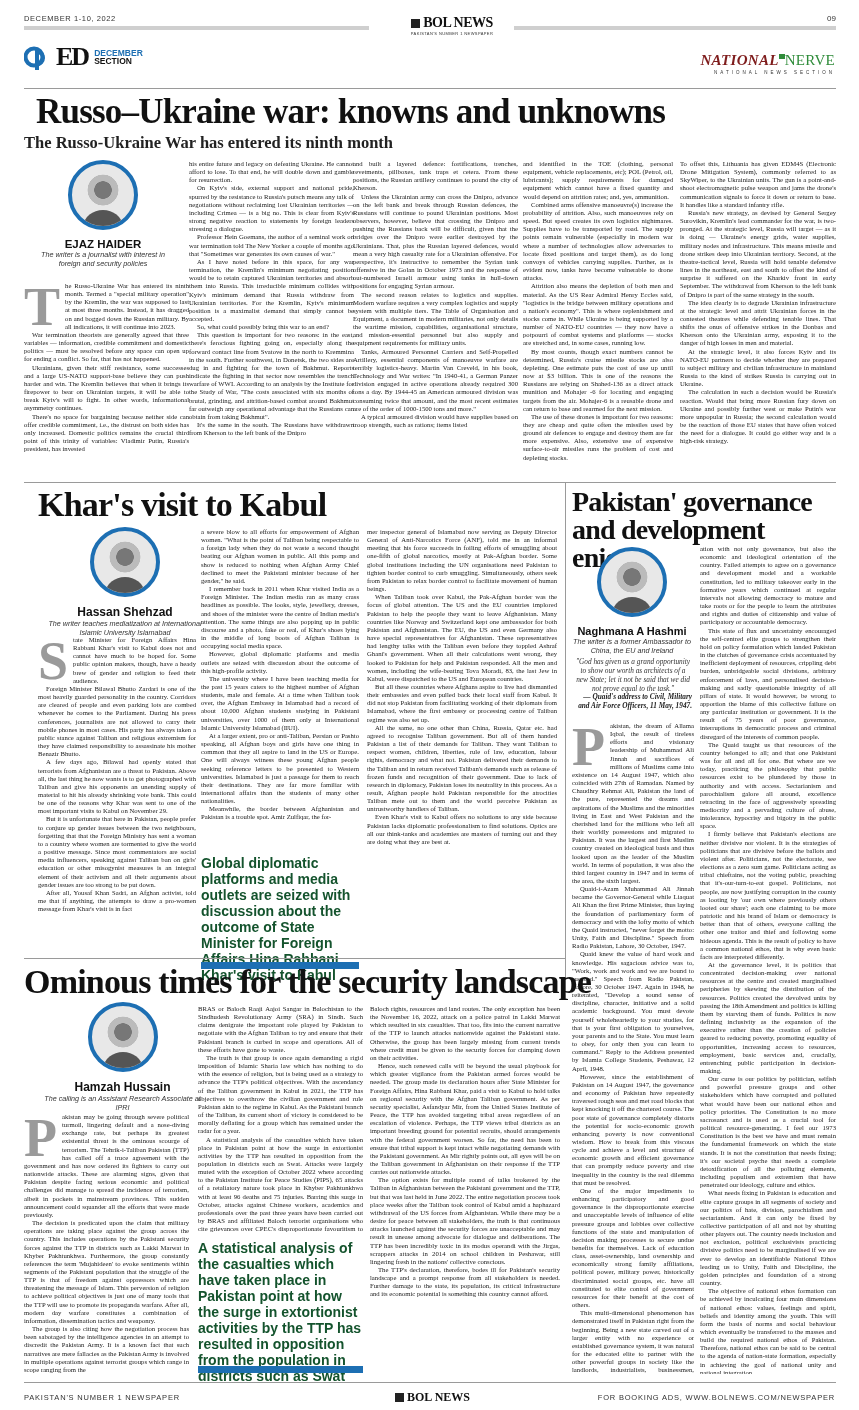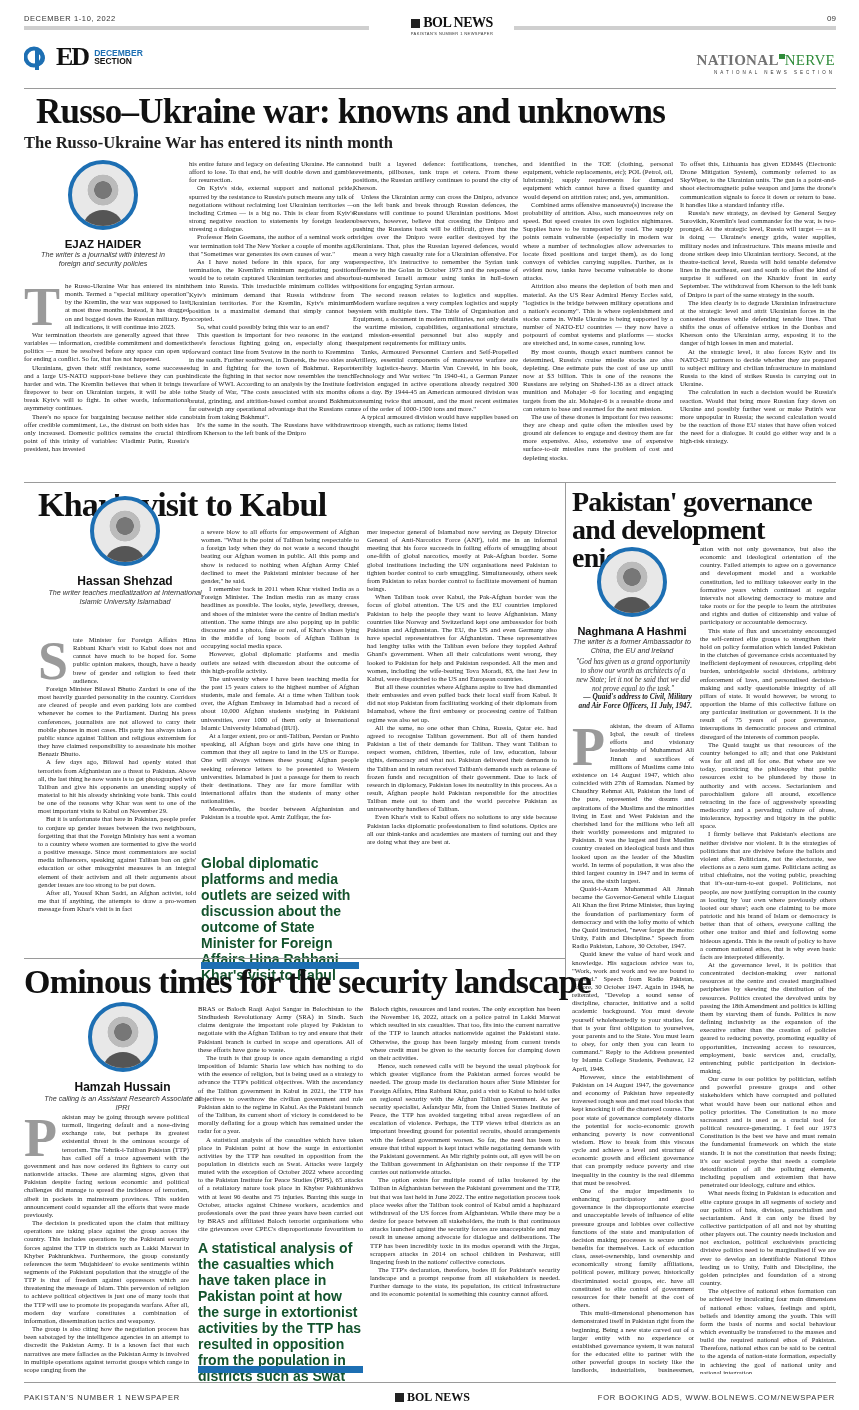--- a/index.html
+++ b/index.html
@@ -18,21 +18,21 @@
 
   .ed-logo { position: absolute; left: 24px; top: 44px; display: flex; align-items: center; gap: 6px; }
   .ed-mark { width: 26px; height: 26px; position: relative; }
   .ed-letters { font: bold 26px "Liberation Serif", serif; color: #111; line-height: 1; letter-spacing: -2px; }
   .ed-label { font: 600 8.5px "Liberation Sans", sans-serif; line-height: 1; }
   .ed-label .a { color: #1d6fb3; display: block; }
   .ed-label .b { color: #111; display: block; }
 
   .nn-logo { position: absolute; right: 24px; top: 52px; text-align: right; }
   .nn-title { font: bold 15px "Liberation Serif", serif; letter-spacing: 0.3px; }
-  .nn-title .n1 { color: #737373; }
+  .nn-title .n1 { color: #7f1d1d; font-style: italic; }
   .nn-title .n2 { color: #2f8c3a; font-weight: normal; }
   .nn-sub { font: 4.5px "Liberation Sans", sans-serif; letter-spacing: 3px; color: #333; margin-top: 1px; }
 
   .rule { position: absolute; height: 1px; background: #9a9a9a; }
   .vrule { position: absolute; width: 1px; background: #9a9a9a; }
 
   .headline { position: absolute; font-family: "Liberation Serif", serif; font-weight: bold; color: #111; letter-spacing: -0.8px; line-height: 1; }
   .subhead { position: absolute; font-family: "Liberation Serif", serif; color: #222; }
 
   .author { position: absolute; text-align: center; }
@@ -142,21 +142,21 @@
     <p>The calculation in such a decision would be Russia's reaction. Would that bring more Russian fury down on Ukraine and possibly further west or make Putin's war more unpopular in Russia; the second calculation would be the reaction of those EU states that have often voiced the need for a dialogue. It could go either way and is a high-risk strategy.</p>
   </div>
 </section>
 
 <div class="rule" style="left:24px;top:482px;width:812px;"></div>
 <div class="vrule" style="left:565px;top:482px;height:498px;"></div>
 
 <section>
   <h1 class="headline" style="left:38px;top:488px;font-size:34px;">Khar's visit to Kabul</h1>
 
-  <div class="author" style="left:40px;top:496px;width:170px;text-align:center;">
+  <div class="author" style="left:40px;top:527px;width:170px;text-align:center;">
     <div class="avatar"></div>
     <div class="author-name" style="font-size:12px;">Hassan Shehzad</div>
     <div class="author-bio">The writer teaches mediatization at International Islamic University Islamabad</div>
   </div>
 
   <div class="col" style="left:38px;top:636px;width:158px;height:340px;">
     <span class="dropcap">S</span>
     <p class="first">tate Minister for Foreign Affairs Hina Rabbani Khar's visit to Kabul does not and cannot have much to be hoped for. Some public opinion makers, though, have a heady brew of gender and religion to feed their audience.</p>
     <p>Foreign Minister Bilawal Bhutto Zardari is one of the most heavily guarded personality in the country. Corridors are cleared of people and even parking lots are combed whenever he comes to the Parliament. During his press conferences, journalists are not allowed to carry their mobile phones in most cases. His party has always taken a public stance against Taliban and religious extremism for they have claimed responsibility to assassinate his mother Benazir Bhutto.</p>
     <p>A few days ago, Bilawal had openly stated that terrorists from Afghanistan are a threat to Pakistan. Above all, the last thing he now wants is to get photographed with Taliban and give his opponents an unending supply of material to hit his already shrinking vote bank. This could be one of the reasons why Khar was sent to one of the most important visits to Kabul on November 29.</p>
@@ -184,21 +184,21 @@
 
 <section>
   <h1 class="headline" style="left:572px;top:488px;width:270px;font-size:28px;line-height:28px;">Pakistan' governance and development enigma</h1>
 
   <div class="author" style="left:572px;top:547px;width:120px;">
     <div class="avatar"></div>
     <div class="author-name" style="font-size:11px;">Naghmana A Hashmi</div>
     <div class="author-bio">The writer is a former Ambassador to China, the EU and Ireland</div>
   </div>
   <div class="quote" style="left:574px;top:657px;width:118px;">"God has given us a grand opportunity to show our worth as architects of a new State; let it not be said that we did not prove equal to the task."</div>
-  <div class="quote-src" style="left:574px;top:692px;width:118px;">— Quaid's address to Civil, Military and Air Force Officers, 11 July, 1947.</div>
+  <div class="quote-src" style="left:574px;top:692px;width:118px;">— Quaid's address to Civil, Military and Air Force Officers, 11 May, 1947.</div>
 
   <div class="col" style="left:572px;top:722px;width:122px;height:652px;">
     <span class="dropcap">P</span>
     <p class="first">akistan, the dream of Allama Iqbal, the result of tireless efforts and visionary leadership of Muhammad Ali Jinnah and sacrifices of millions of Muslims came into existence on 14 August 1947, which also coincided with 27th of Ramadan. Named by Chaudhry Rehmat Ali, Pakistan the land of the pure, represented the dreams and aspirations of the Muslims and the minorities living in East and West Pakistan and the cherished land for the millions who left all their worldly possessions and migrated to Pakistan. It was the largest and first Muslim country created on ideological basis and thus looked upon as the leader of the Muslim world. In terms of population, it was also the third largest country in 1947 and in terms of the area, the sixth largest.</p>
     <p>Quaid-i-Azam Muhammad Ali Jinnah became the Governor-General while Liaquat Ali Khan the first Prime Minister, thus laying the foundation of parliamentary form of democracy and with the lofty motto of which the Quaid instructed, "never forget the motto: Unity, Faith and Discipline." Speech from Radio Pakistan, Lahore, 30 October, 1947.</p>
     <p>Quaid knew the value of hard work and knowledge. His sagacious advice was to, "Work, work and work and we are bound to succeed." Speech from Radio Pakistan, Lahore, 30 October 1947. Again in 1948, he reiterated, "Develop a sound sense of discipline, character, initiative and a solid academic background. You must devote yourself wholeheartedly to your studies, for that is your first obligation to yourselves, your parents and to the State. You must learn to obey, for only then you can learn to command." Reply to the Address presented by Islamia College Students, Peshawar, 12 April, 1948.</p>
     <p>However, since the establishment of Pakistan on 14 August 1947, the governance and economy of Pakistan have repeatedly traversed rough seas and met road blocks that kept knocking it off the chartered course. The poor state of governance completely distorts the potential for socio-economic growth enhancing poverty is now conventional wisdom. How to break from this viscous cycle and achieve a level and structure of economic growth and efficient governance that can promptly reduce poverty and rise inequality in the country is the real dilemma that must be resolved.</p>
     <p>One of the major impediments to enhancing participatory and good governance is the disproportionate exercise and unacceptable levels of influence of elite pressure groups and lobbies over collective functions of the state and manipulation of decision making processes to secure undue benefits for themselves. Lack of education class, asset-ownership, land ownership and economically strong family affiliations, political power, military power, historically discriminated social groups, etc. have all constituted to elite control of government resources for their benefit at the cost of others.</p>
     <p>This multi-dimensional phenomenon has demonstrated itself in Pakistan right from the beginning. Being a new state carved out of a larger entity with no experience or established governance system, it was natural for the educated elite to partner with the other powerful groups in society like the landlords, industrialists, businessmen, bureaucracy and the military to take hold of the new state and make it functional. To this extent, it can be accepted and explained as the result of unavoidable circumstances.</p>
 

